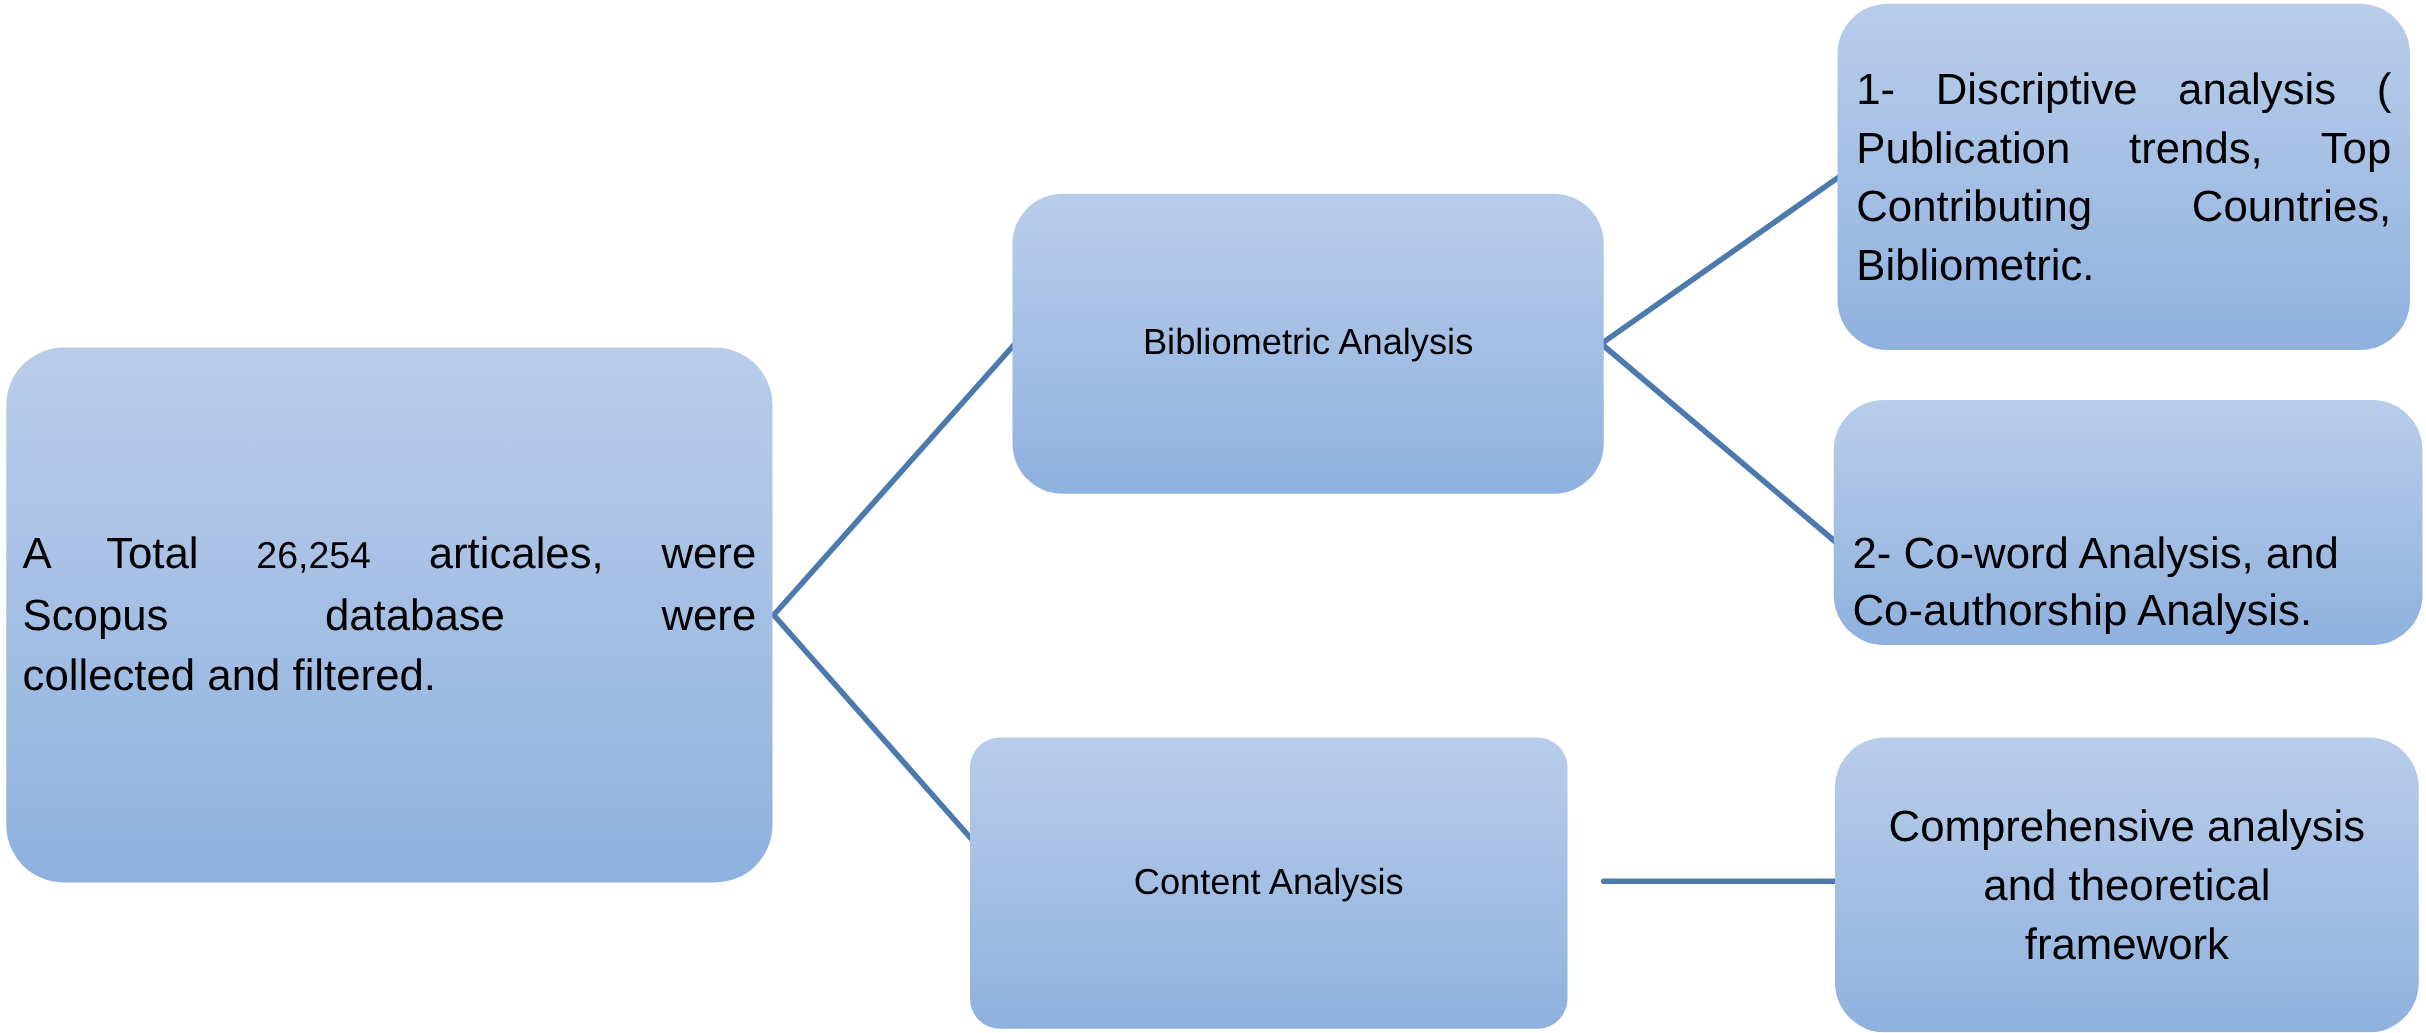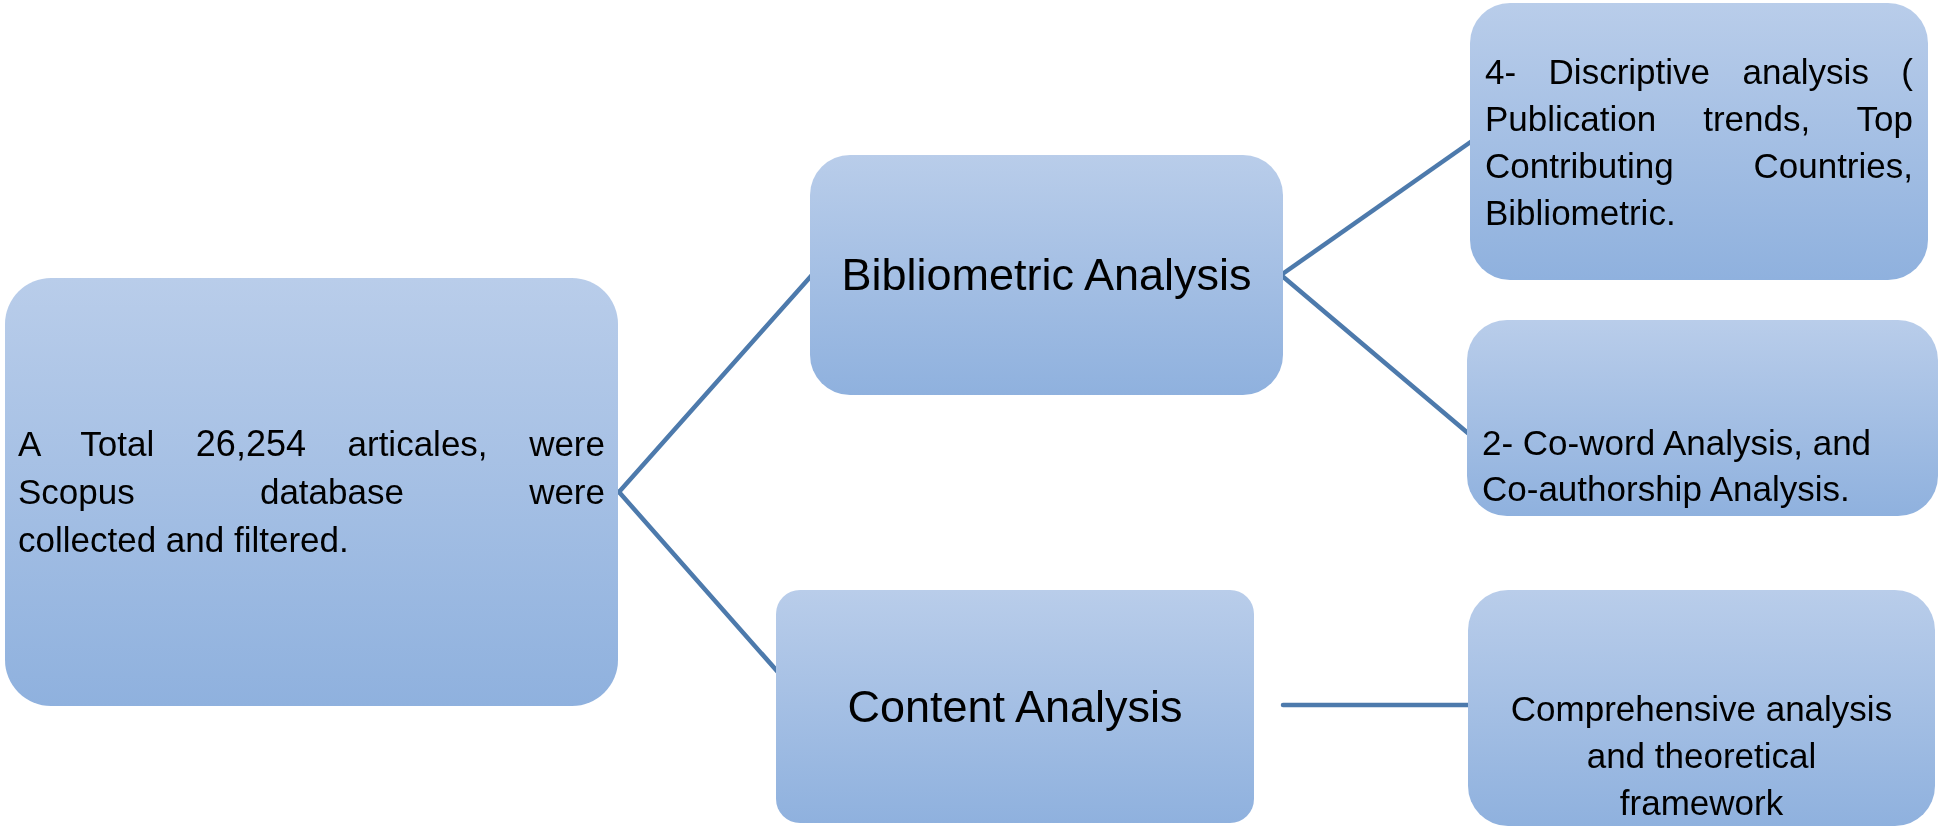--- a/index.html
+++ b/index.html
@@ -41,46 +41,46 @@
     color: var(--text);
     display: flex;
     align-items: center;
     justify-content: center;
   }
   .node-source        { left: 5px;    top: 278px; width: 613px; height: 428px; border-radius: 46px; }
   .node-bibliometric  { left: 810px;  top: 155px; width: 473px; height: 240px; border-radius: 40px; }
   .node-content       { left: 776px;  top: 590px; width: 478px; height: 233px; border-radius: 24px; }
   .node-descriptive   { left: 1470px; top: 3px;   width: 458px; height: 277px; border-radius: 40px; }
   .node-coword        { left: 1467px; top: 320px; width: 471px; height: 196px; border-radius: 40px; }
-  .node-comprehensive { left: 1468px; top: 590px; width: 467px; height: 236px; border-radius: 40px; align-items: flex-end; }
+  .node-comprehensive { left: 1468px; top: 590px; width: 467px; height: 236px; border-radius: 40px; }
 
   .text-block {
     width: 100%;
     padding: 0 13px;
     font-size: 35px;
     line-height: 48px;
     color: var(--text);
   }
   .text-block .line-justify {
     text-align: justify;
     text-align-last: justify;
   }
   .text-block .line-left { text-align: left; }
   .text-block .line-center { text-align: center; }
   .node-descriptive .text-block { line-height: 47px; padding: 0 15px; }
   .node-coword .text-block { line-height: 46px; padding: 0 15px; transform: translateY(48px); }
   .node-comprehensive .text-block { line-height: 47px; text-align: center; }
   .label {
-    font-size: 45px;
+    font-size: 29px;
     line-height: 1.1;
     text-align: center;
     color: var(--text);
     white-space: nowrap;
   }
-  .num { font-size: 36px; }
+  .num { font-size: 30px; }
 </style>
 </head>
 <body>
 
 <div class="canvas">
 
   <svg class="connectors" viewBox="0 0 1941 826" xmlns="http://www.w3.org/2000/svg">
     <line x1="619" y1="492" x2="812" y2="275"></line>
     <line x1="619" y1="492" x2="807" y2="705"></line>
     <line x1="1281" y1="275" x2="1472" y2="141"></line>
@@ -99,21 +99,21 @@
   <div class="node node-bibliometric">
     <div class="label">Bibliometric Analysis</div>
   </div>
 
   <div class="node node-content">
     <div class="label">Content Analysis</div>
   </div>
 
   <div class="node node-descriptive">
     <div class="text-block">
-      <div class="line-justify">4- Discriptive analysis (</div>
+      <div class="line-justify">1- Discriptive analysis (</div>
       <div class="line-justify">Publication trends, Top</div>
       <div class="line-justify">Contributing Countries,</div>
       <div class="line-left">Bibliometric.</div>
     </div>
   </div>
 
   <div class="node node-coword">
     <div class="text-block">
       <div class="line-left">2- Co-word Analysis, and</div>
       <div class="line-left">Co-authorship Analysis.</div>

